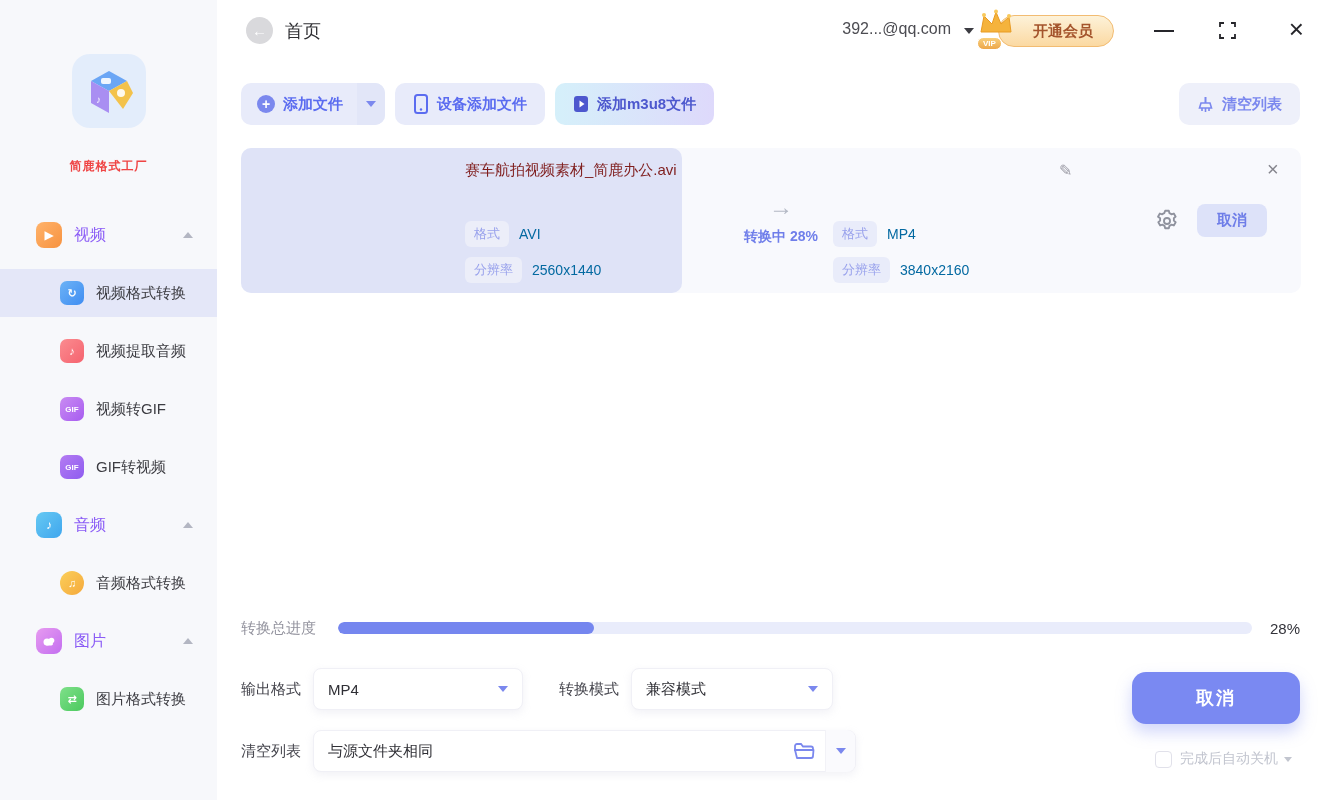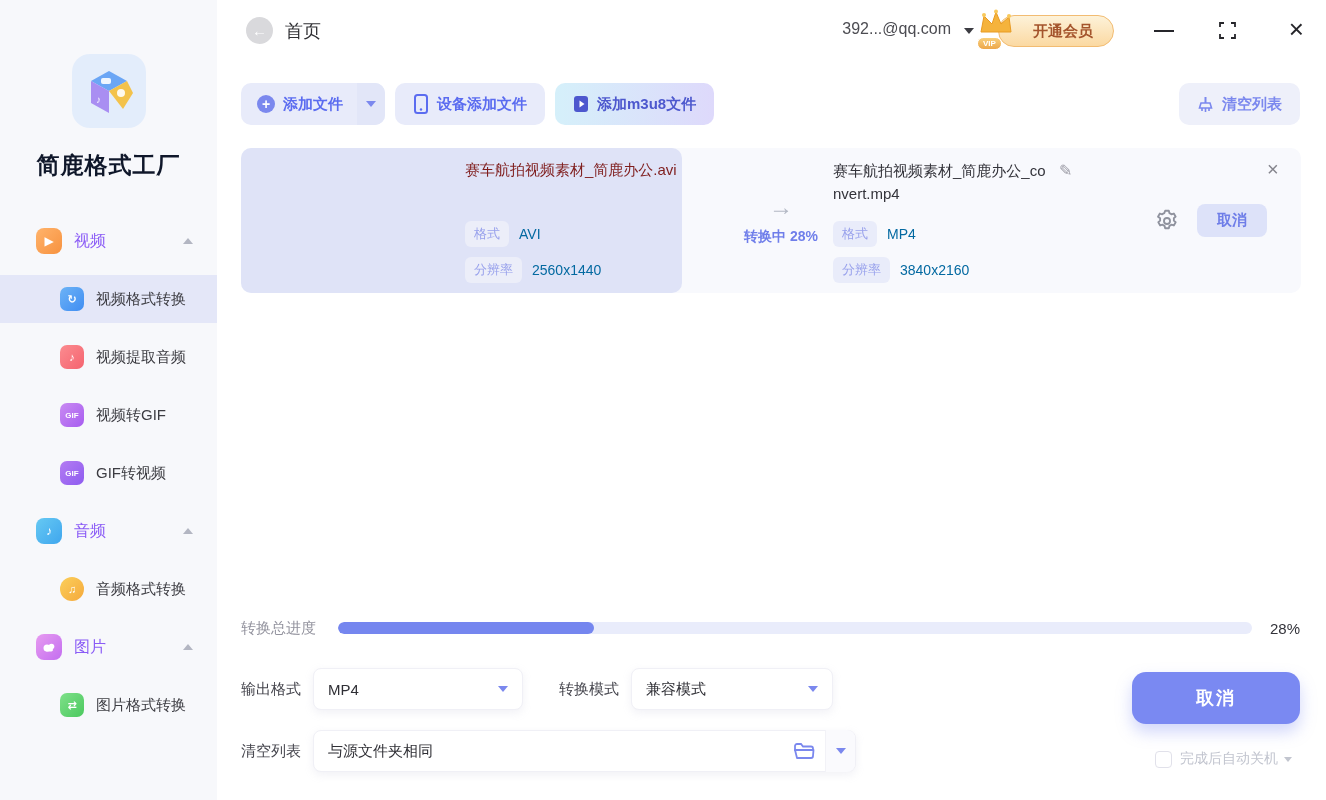--- a/index.html
+++ b/index.html
@@ -4,21 +4,21 @@
 <style>
   * { margin:0; padding:0; box-sizing:border-box; }
   html,body { width:1326px; height:800px; overflow:hidden; }
   body { font-family:"Liberation Sans","DejaVu Sans",sans-serif; background:#fff; position:relative; }
   .window { position:absolute; inset:0; width:1326px; height:800px; background:#fff; overflow:hidden; }
 
   
   .sidebar { position:absolute; left:0; top:0; width:217px; height:800px; background:#f7f8fb; }
   .logo-wrap { margin:54px auto 0; width:100%; text-align:center; }
   .logo-ico { width:74px; height:74px; margin:0 auto; border-radius:18px; background:#e3edfb; display:flex; align-items:center; justify-content:center; }
-  .app-name { margin-top:22px; font-size:23px; font-weight:bold; color:#0f172a; letter-spacing:1px; }
+  .app-name { margin-top:30px; font-size:12px; font-weight:bold; color:#ef4444; letter-spacing:1px; }
   .menu { margin-top:36px; }
   .m-row { height:48px; margin-bottom:10px; display:flex; align-items:center; cursor:default; }
   .m-group { padding-left:36px; position:relative; }
   .m-item  { padding-left:60px; }
   .m-row.active { background:#e4e7f8; }
   .g-ico { width:26px; height:26px; border-radius:8px; display:flex; align-items:center; justify-content:center; color:#fff; font-size:12px; flex:0 0 auto; }
   .i-ico { width:24px; height:24px; border-radius:7px; display:flex; align-items:center; justify-content:center; color:#fff; font-size:11px; font-weight:bold; flex:0 0 auto; }
   .g-label { margin-left:12px; font-size:16px; font-weight:normal; color:#8b5cf6; }
   .i-label { margin-left:12px; font-size:15px; font-weight:normal; color:#3c3c42; }
   .g-caret { position:absolute; right:24px; width:0; height:0; border-left:5px solid transparent; border-right:5px solid transparent; border-bottom:6px solid #b3b6c2; }
@@ -276,21 +276,20 @@
       <span class="tag-val">AVI</span>
     </div>
     <div class="tag-row src-res">
       <span class="tag">分辨率</span>
       <span class="tag-val">2560x1440</span>
     </div>
 
     <div class="mid-arrow">→</div>
     <div class="mid-status">转换中 28%</div>
 
-    <div class="tgt-name">赛车航拍视频素材_简鹿办公_convert.mp4</div>
     <div class="edit-pen">✎</div>
     <div class="tag-row tgt-fmt">
       <span class="tag">格式</span>
       <span class="tag-val">MP4</span>
     </div>
     <div class="tag-row tgt-res">
       <span class="tag">分辨率</span>
       <span class="tag-val">3840x2160</span>
     </div>
 

